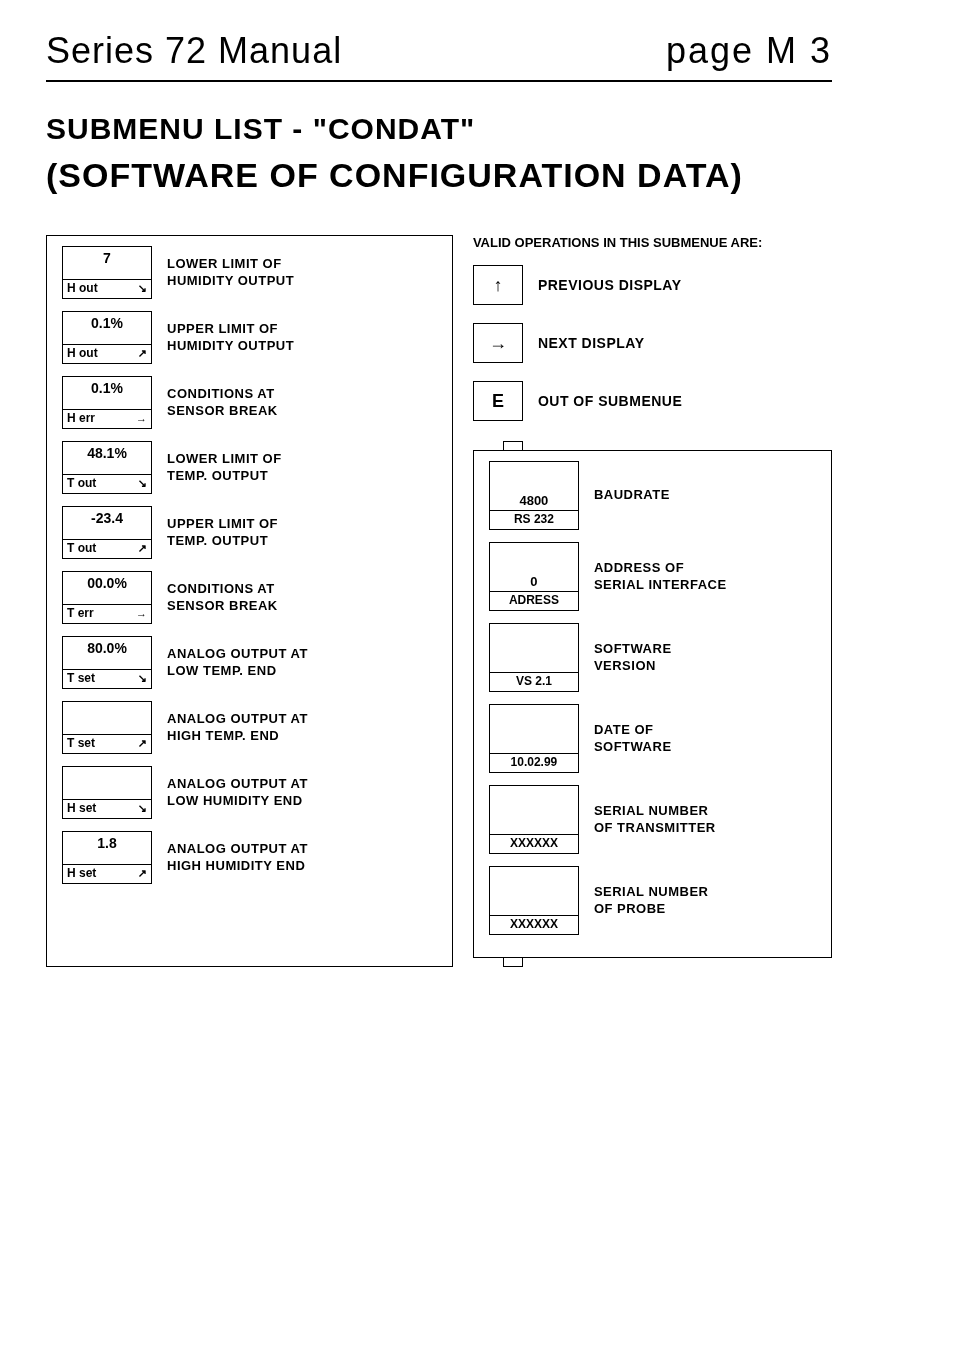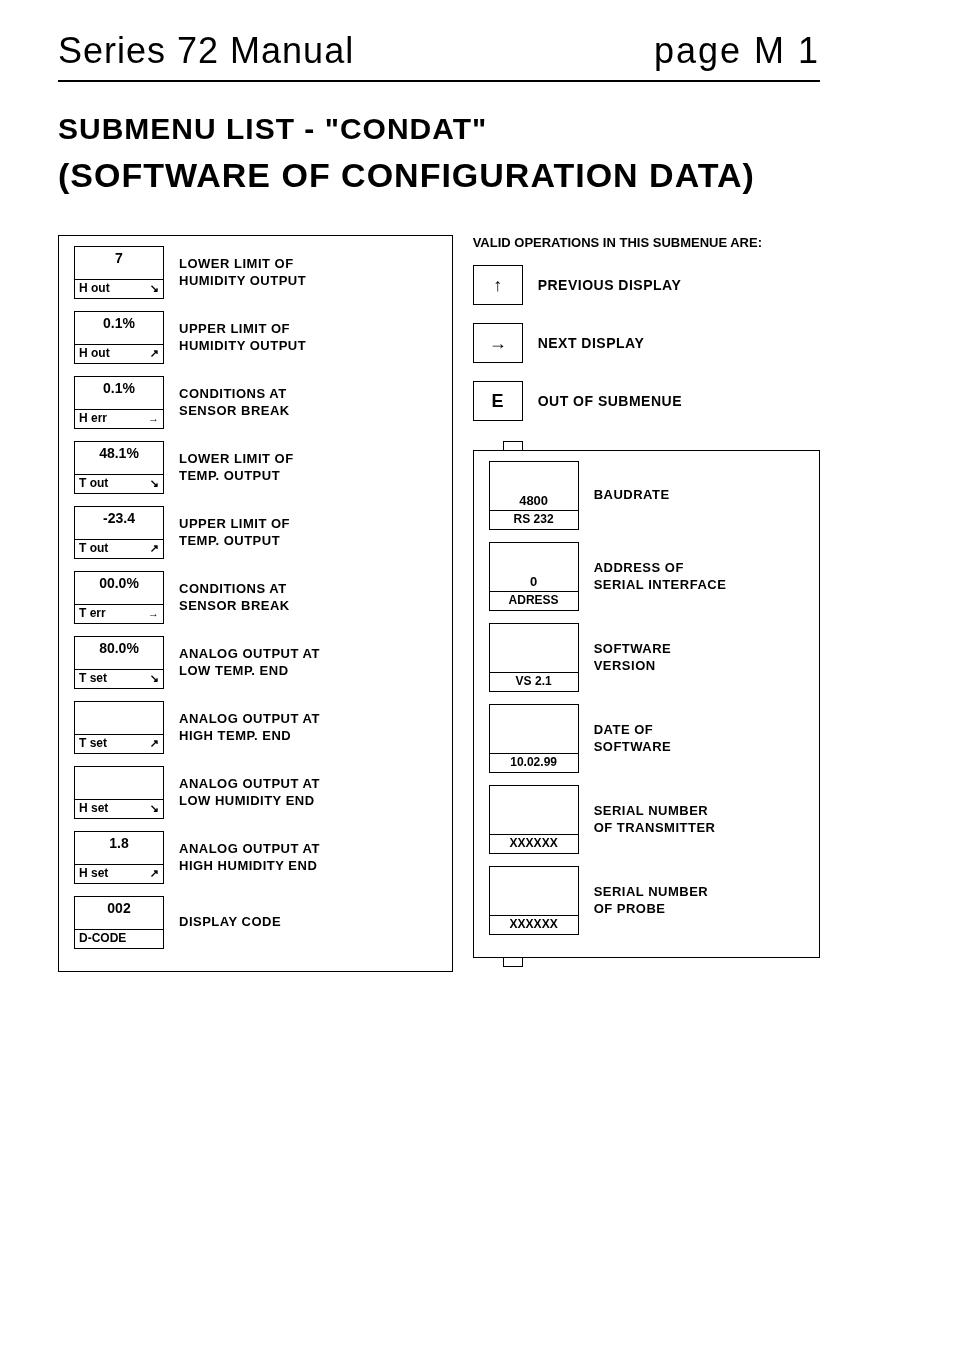--- a/index.html
+++ b/index.html
@@ -7,21 +7,21 @@
       background: #fff;
       font-family: Arial, Helvetica, sans-serif;
       width: 954px;
       min-height: 1351px;
       padding: 0;
     }
     .page {
       width: 878px;
       min-height: 1351px;
       background: #fff;
-      padding: 30px 58px;
+      padding: 30px 46px;
     }
     .header {
       display: flex;
       justify-content: space-between;
       align-items: baseline;
       border-bottom: 2px solid #000;
       padding-bottom: 8px;
       margin-bottom: 30px;
     }
     .header-title {
@@ -175,21 +175,21 @@
       line-height: 1.3;
     }
   </style>
 </head>
 <body>
 
 <div class="page">
 
   <div class="header">
     <span class="header-title">Series 72 Manual</span>
-    <span class="header-page">page  M 1</span>
+    <span class="header-page">page  M 3</span>
   </div>
 
   <div class="main-title">SUBMENU LIST - "CONDAT"</div>
   <div class="sub-title">(SOFTWARE OF CONFIGURATION DATA)</div>
 
   <div class="content-area">
 
     <div class="left-column" id="left-col">
     <div class="display-item">
           <div class="display-box">
@@ -253,27 +253,20 @@
             <span class="bottom-label">H set<span class="arrow">↘</span></span>
           </div>
           <div class="item-label">ANALOG OUTPUT AT<br>LOW HUMIDITY END</div>
         </div>
         <div class="display-item">
           <div class="display-box">
             <span class="top-val">1.8</span>
             <span class="bottom-label">H set<span class="arrow">↗</span></span>
           </div>
           <div class="item-label">ANALOG OUTPUT AT<br>HIGH HUMIDITY END</div>
-        </div>
-        <div class="display-item">
-          <div class="display-box">
-            <span class="top-val">002</span>
-            <span class="bottom-label">D-CODE</span>
-          </div>
-          <div class="item-label">DISPLAY CODE</div>
         </div>
       </div>
 
     <div class="right-column">
 
       <div class="right-top">
         <div class="valid-ops-title">VALID OPERATIONS IN THIS SUBMENUE ARE:</div>
         <div id="ops-container">
             <div class="operation-item">
               <div class="op-box">↑</div>

